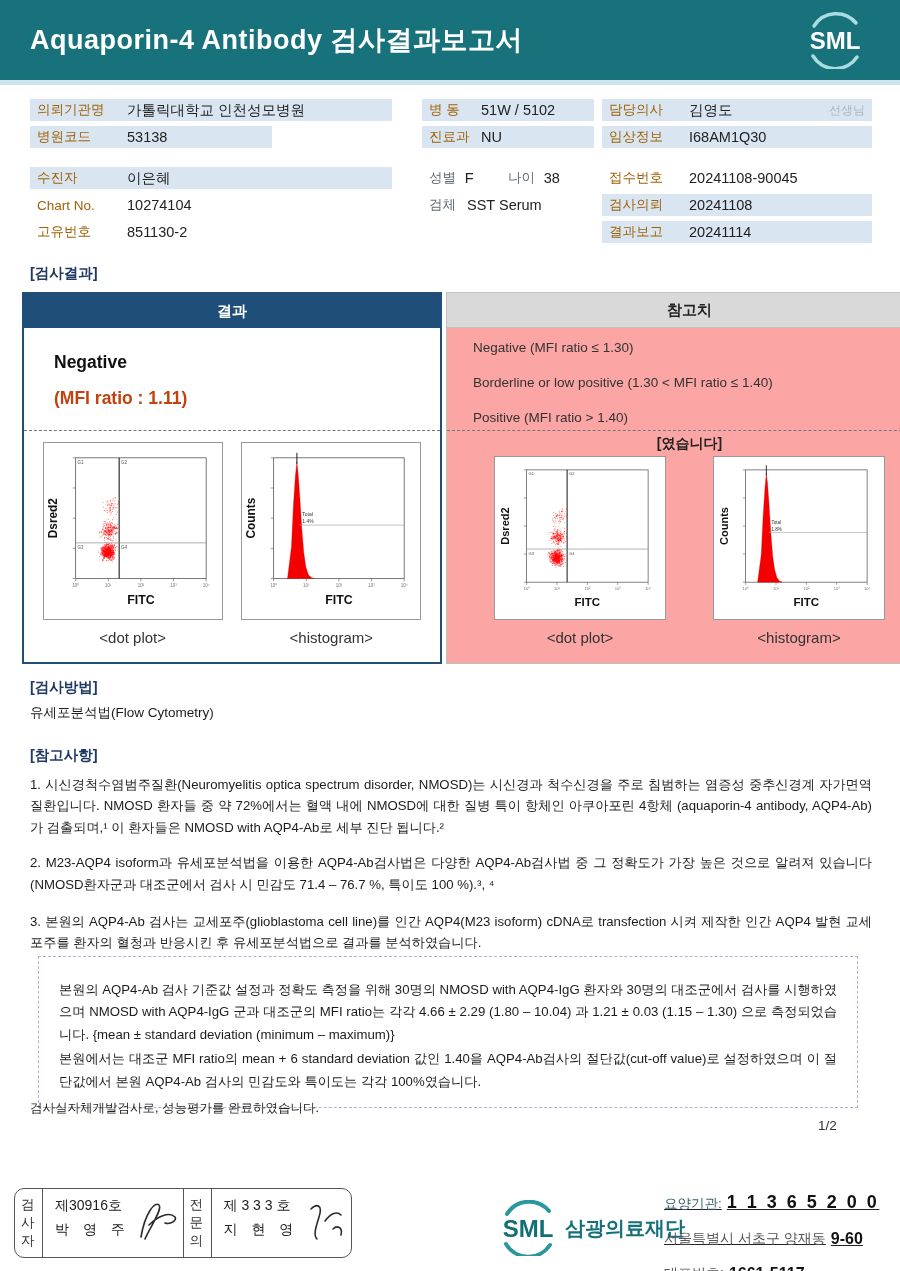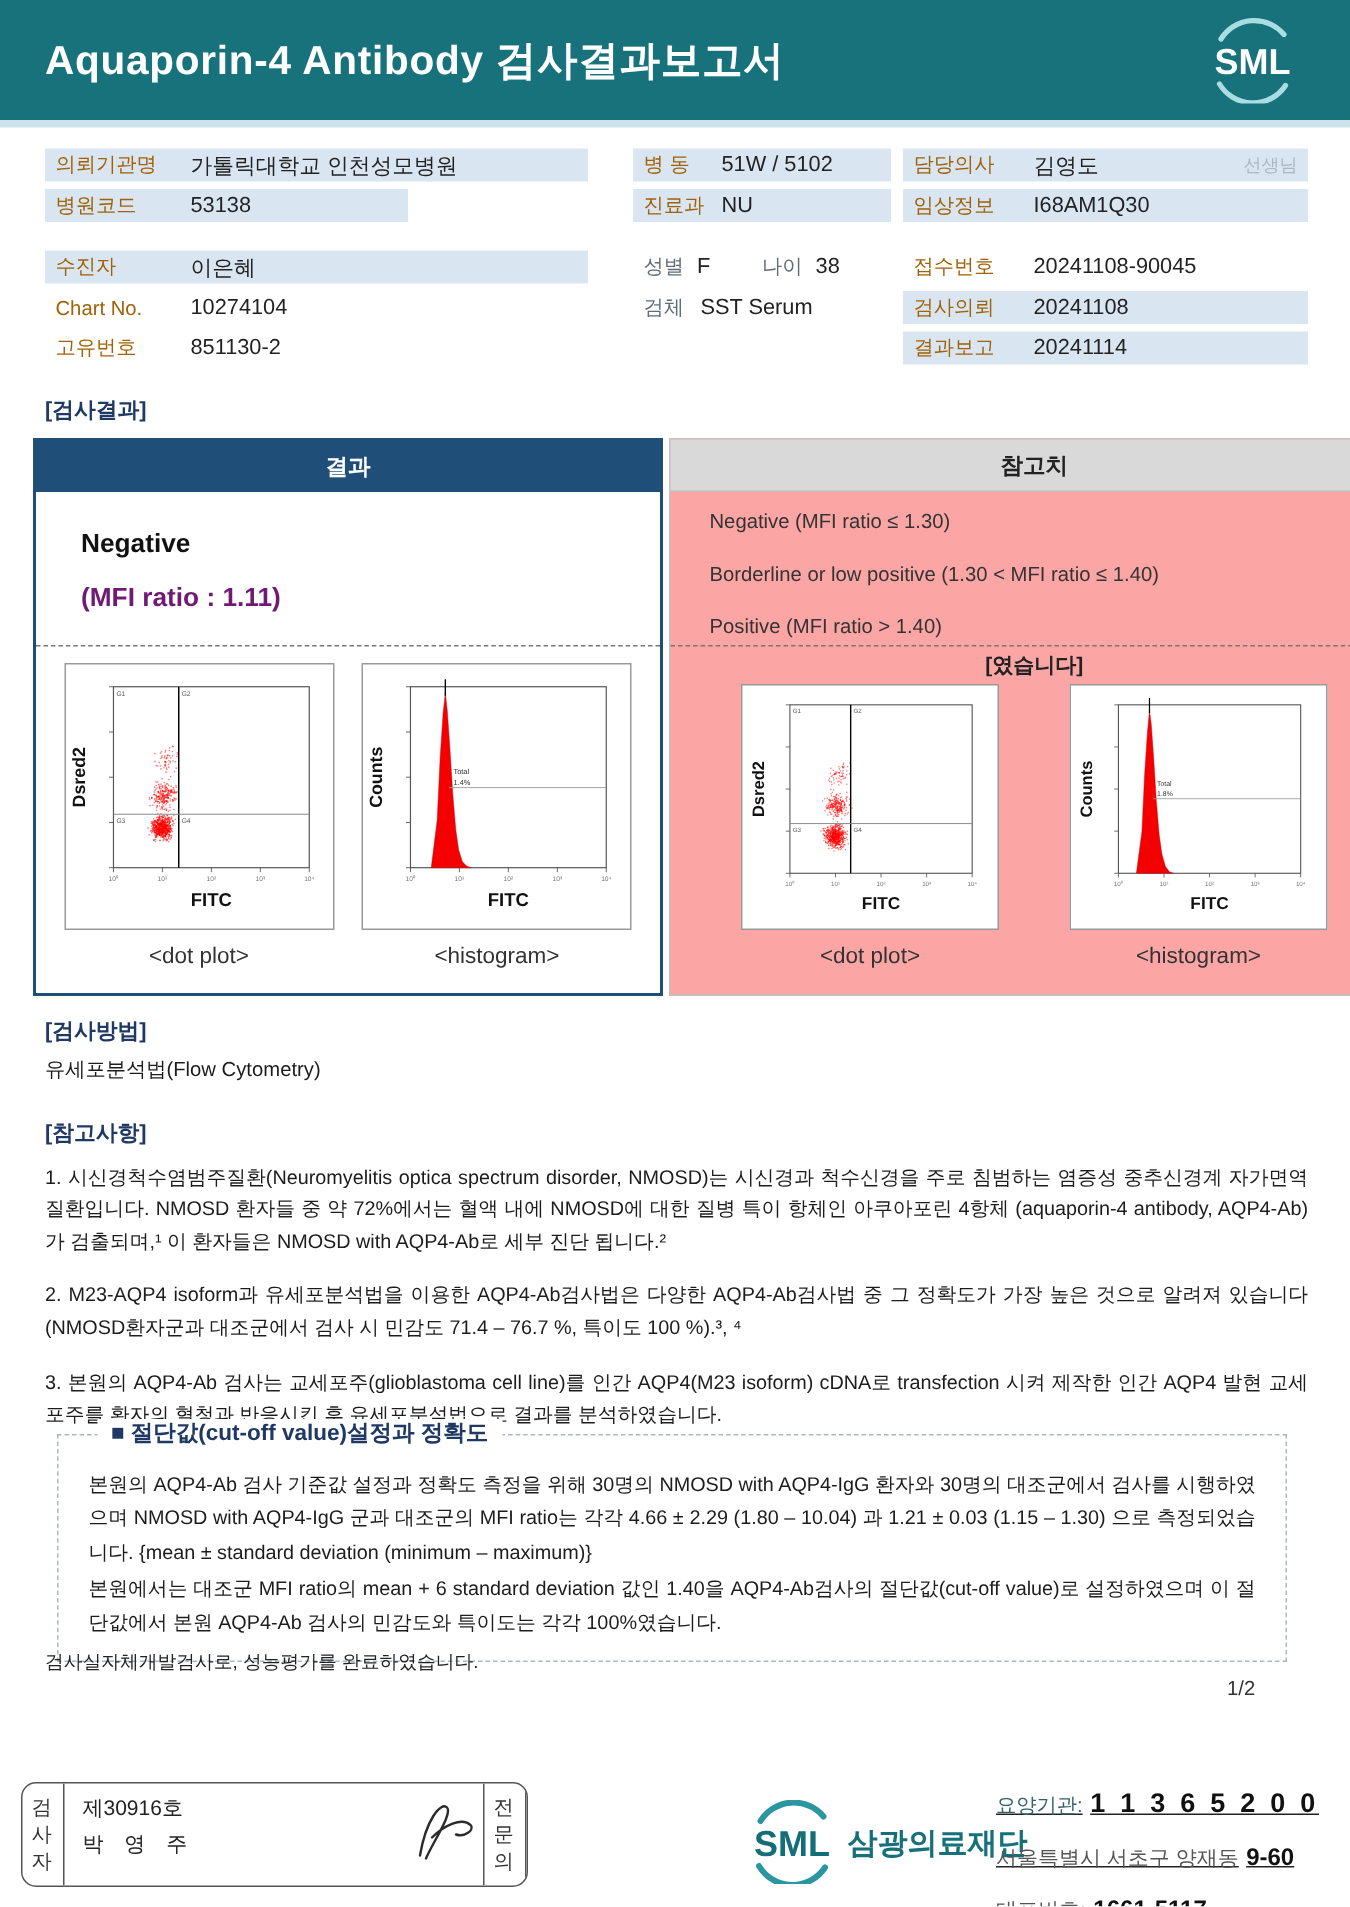--- a/index.html
+++ b/index.html
@@ -36,21 +36,21 @@
   .halfL{position:absolute;left:22px;top:292px;width:420px;height:372px;
          border:2px solid #1f4e79;background:#fff;box-sizing:border-box;}
   .halfR{position:absolute;left:446px;top:292px;width:487px;height:372px;
          border:1px solid #c0c0c0;background:#fca5a5;box-sizing:border-box;}
   .thL{height:34px;background:#1f4e79;color:#fff;font-weight:bold;font-size:15px;
        display:flex;align-items:center;justify-content:center;}
   .thR{height:34px;background:#d9d9d9;color:#222;font-weight:bold;font-size:15px;
        display:flex;align-items:center;justify-content:center;border-bottom:1px solid #c0c0c0;}
   .tcontent{position:relative;height:334px;}
   .res-main{position:absolute;left:30px;top:24px;font-size:17.5px;font-weight:bold;color:#111;}
-  .res-mfi{position:absolute;left:30px;top:60px;font-size:17.5px;font-weight:bold;color:#701a75;}
+  .res-mfi{position:absolute;left:30px;top:60px;font-size:17.5px;font-weight:bold;color:#c2410c;}
   .dashsep{position:absolute;left:0;right:0;top:102px;border-top:1.4px dashed #777;}
   .refline{position:absolute;left:26px;font-size:13.5px;color:#333;}
   .rf0{top:12px;} .rf1{top:47px;} .rf2{top:82px;}
   .ctrl-title{position:absolute;left:0;right:0;top:107px;text-align:center;
               font-weight:bold;font-size:14px;color:#222;}
   .plot-rowL{position:absolute;left:0;right:0;top:114px;display:flex;justify-content:space-evenly;}
   .plot-rowR{position:absolute;left:0;right:0;top:128px;display:flex;justify-content:space-evenly;}
   .pcol{display:flex;flex-direction:column;align-items:center;}
   .pcard{width:180px;height:178px;border:1px solid #999;background:#fff;box-sizing:border-box;}
   .pcardR{width:172px;height:164px;}
@@ -2270,21 +2270,20 @@
   <div class="textblock">
     <div class="seclab">[검사방법]</div>
     <div class="method-val">유세포분석법(Flow Cytometry)</div>
     <div class="seclab notes-title">[참고사항]</div>
     <div class="para">1. 시신경척수염범주질환(Neuromyelitis optica spectrum disorder, NMOSD)는 시신경과 척수신경을 주로 침범하는 염증성 중추신경계 자가면역 질환입니다. NMOSD 환자들 중 약 72%에서는 혈액 내에 NMOSD에 대한 질병 특이 항체인 아쿠아포린 4항체 (aquaporin-4 antibody, AQP4-Ab)가 검출되며,¹ 이 환자들은 NMOSD with AQP4-Ab로 세부 진단 됩니다.²</div>
     <div class="para" style="margin-top:14px;">2. M23-AQP4 isoform과 유세포분석법을 이용한 AQP4-Ab검사법은 다양한 AQP4-Ab검사법 중 그 정확도가 가장 높은 것으로 알려져 있습니다(NMOSD환자군과 대조군에서 검사 시 민감도 71.4 – 76.7 %, 특이도 100 %).³, ⁴</div>
     <div class="para" style="margin-top:16px;">3. 본원의 AQP4-Ab 검사는 교세포주(glioblastoma cell line)를 인간 AQP4(M23 isoform) cDNA로 transfection 시켜 제작한 인간 AQP4 발현 교세포주를 환자의 혈청과 반응시킨 후 유세포분석법으로 결과를 분석하였습니다.</div>
   </div>
 
   <div class="cutoff">
-    <div class="cutoff-title">■ 절단값(cut-off value)설정과 정확도</div>
     <div class="para">본원의 AQP4-Ab 검사 기준값 설정과 정확도 측정을 위해 30명의 NMOSD with AQP4-IgG 환자와 30명의 대조군에서 검사를 시행하였으며 NMOSD with AQP4-IgG 군과 대조군의 MFI ratio는 각각 4.66 ± 2.29 (1.80 – 10.04) 과 1.21 ± 0.03 (1.15 – 1.30) 으로  측정되었습니다. {mean ± standard deviation (minimum – maximum)}</div>
     <div class="para">본원에서는 대조군 MFI ratio의 mean + 6 standard deviation 값인 1.40을 AQP4-Ab검사의 절단값(cut-off value)로 설정하였으며 이 절단값에서 본원 AQP4-Ab 검사의 민감도와 특이도는 각각 100%였습니다.</div>
   </div>
 
   <div class="footnote">검사실자체개발검사로, 성능평가를 완료하였습니다.</div>
   <div class="pageno">1/2</div>
 
   <div class="stampbox">
     <div class="rolecell">
       <div class="roletxt">검사자</div>
@@ -2292,20 +2291,27 @@
     <div class="sigcell">
       <div class="sig-no">제30916호</div>
       <div class="sig-name">박 영 주</div>
       <svg class="sigsvg" width="44" height="52" viewBox="0 0 44 52">
         <path d="M6,42 C10,18 20,6 24,10 C28,14 14,34 10,44 M14,30 C22,22 34,16 40,22 C42,25 36,30 30,28" fill="none" stroke="#2b2b2b" stroke-width="1.6" stroke-linecap="round"></path>
       </svg>
     </div>
     <div class="rolecell mid">
       <div class="roletxt">전문의</div>
     </div>
+    <div class="sigcell">
+      <div class="sig-no">제 3 3 3 호</div>
+      <div class="sig-name">지 현 영</div>
+      <svg class="sigsvg" width="44" height="52" viewBox="0 0 44 52">
+        <path d="M8,14 C14,8 20,10 16,22 C13,32 10,40 14,44 M22,26 C28,18 34,16 38,20 M30,34 C34,30 40,32 38,40" fill="none" stroke="#2b2b2b" stroke-width="1.6" stroke-linecap="round"></path>
+      </svg>
+    </div>
   </div>
 
   <div class="flogo">
     <svg width="60" height="56" viewBox="0 0 60 56">
       <path d="M9,14 A26,26 0 0 1 51,11" fill="none" stroke="#2a96a0" stroke-width="4" stroke-linecap="round"></path>
       <path d="M8,44 A26,26 0 0 0 52,45" fill="none" stroke="#2a96a0" stroke-width="4" stroke-linecap="round"></path>
       <text x="30" y="37" text-anchor="middle" font-size="24" font-weight="bold" fill="#136e77" font-family="Liberation Sans, sans-serif">SML</text>
     </svg>
     <div class="fcompany">삼광의료재단</div>
   </div>

